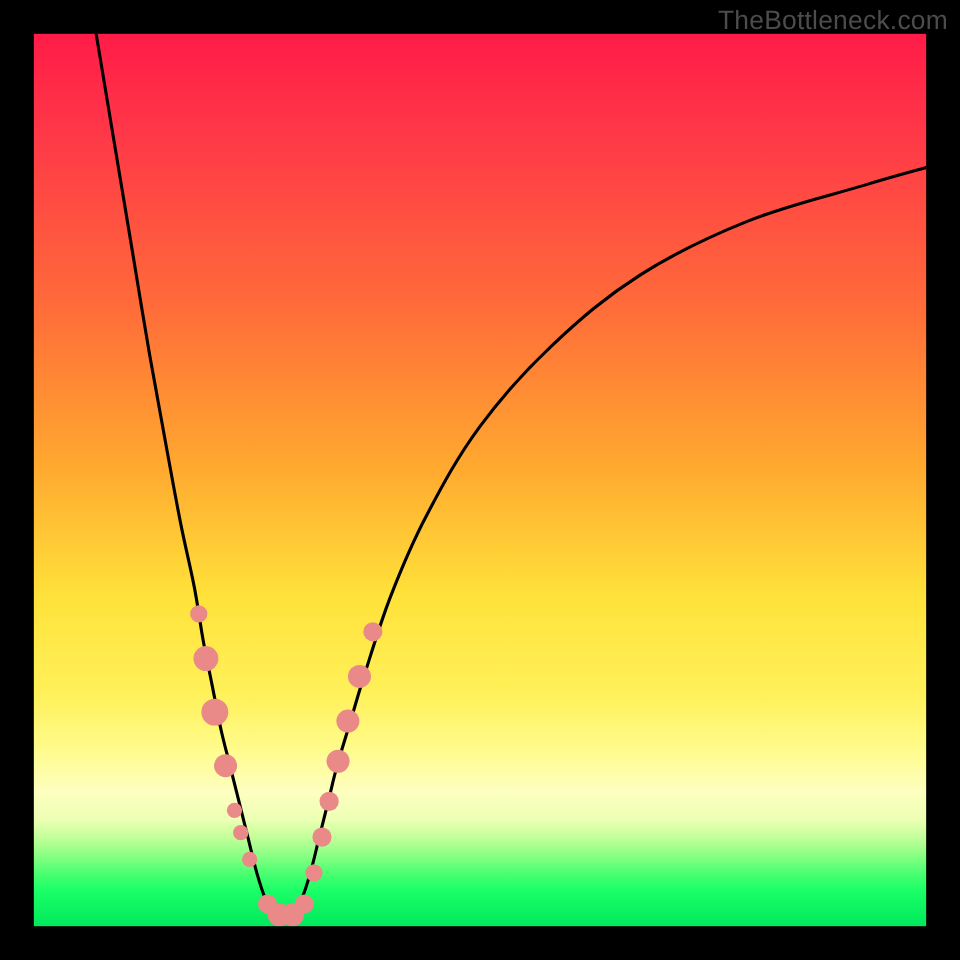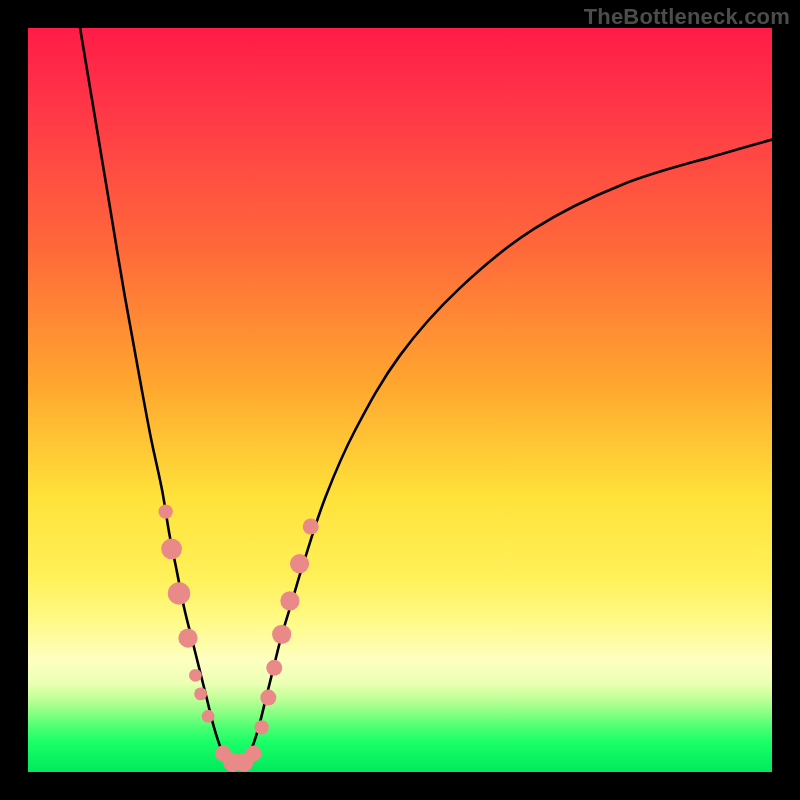--- a/index.html
+++ b/index.html
@@ -50,21 +50,21 @@
     position: absolute;
     inset: 0;
   }
   .watermark {
     position: absolute;
     top: 4px;
     right: 10px;
     color: #4c4c4c;
     font-size: 22px;
     letter-spacing: 0.2px;
-    font-weight: 700;
+    font-weight: 400;
   }
 </style>
 </head>
 <body>
 
 <div class="frame">
 
   <div class="plot-area">
     <div class="gradient-bg"></div>
 

